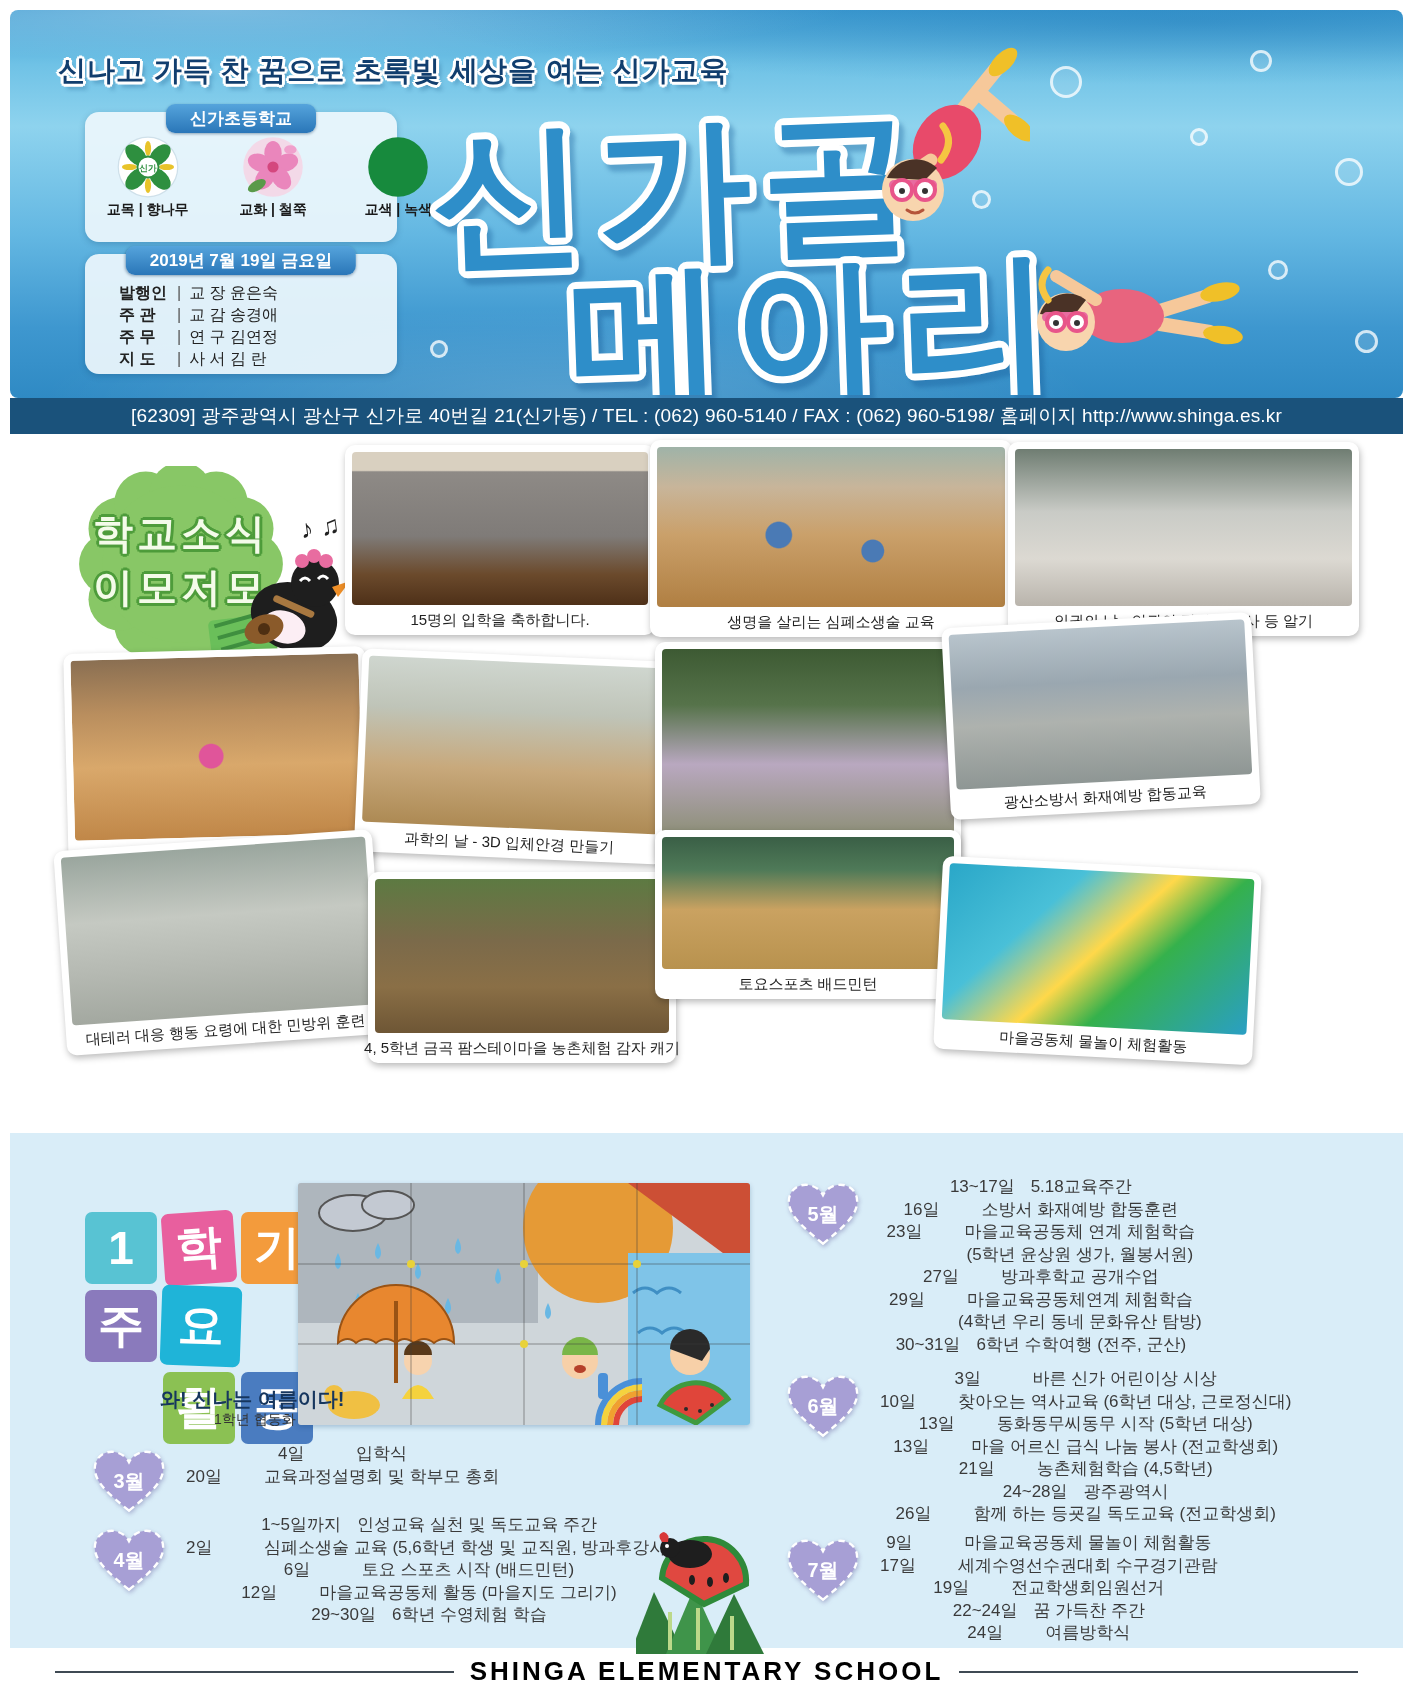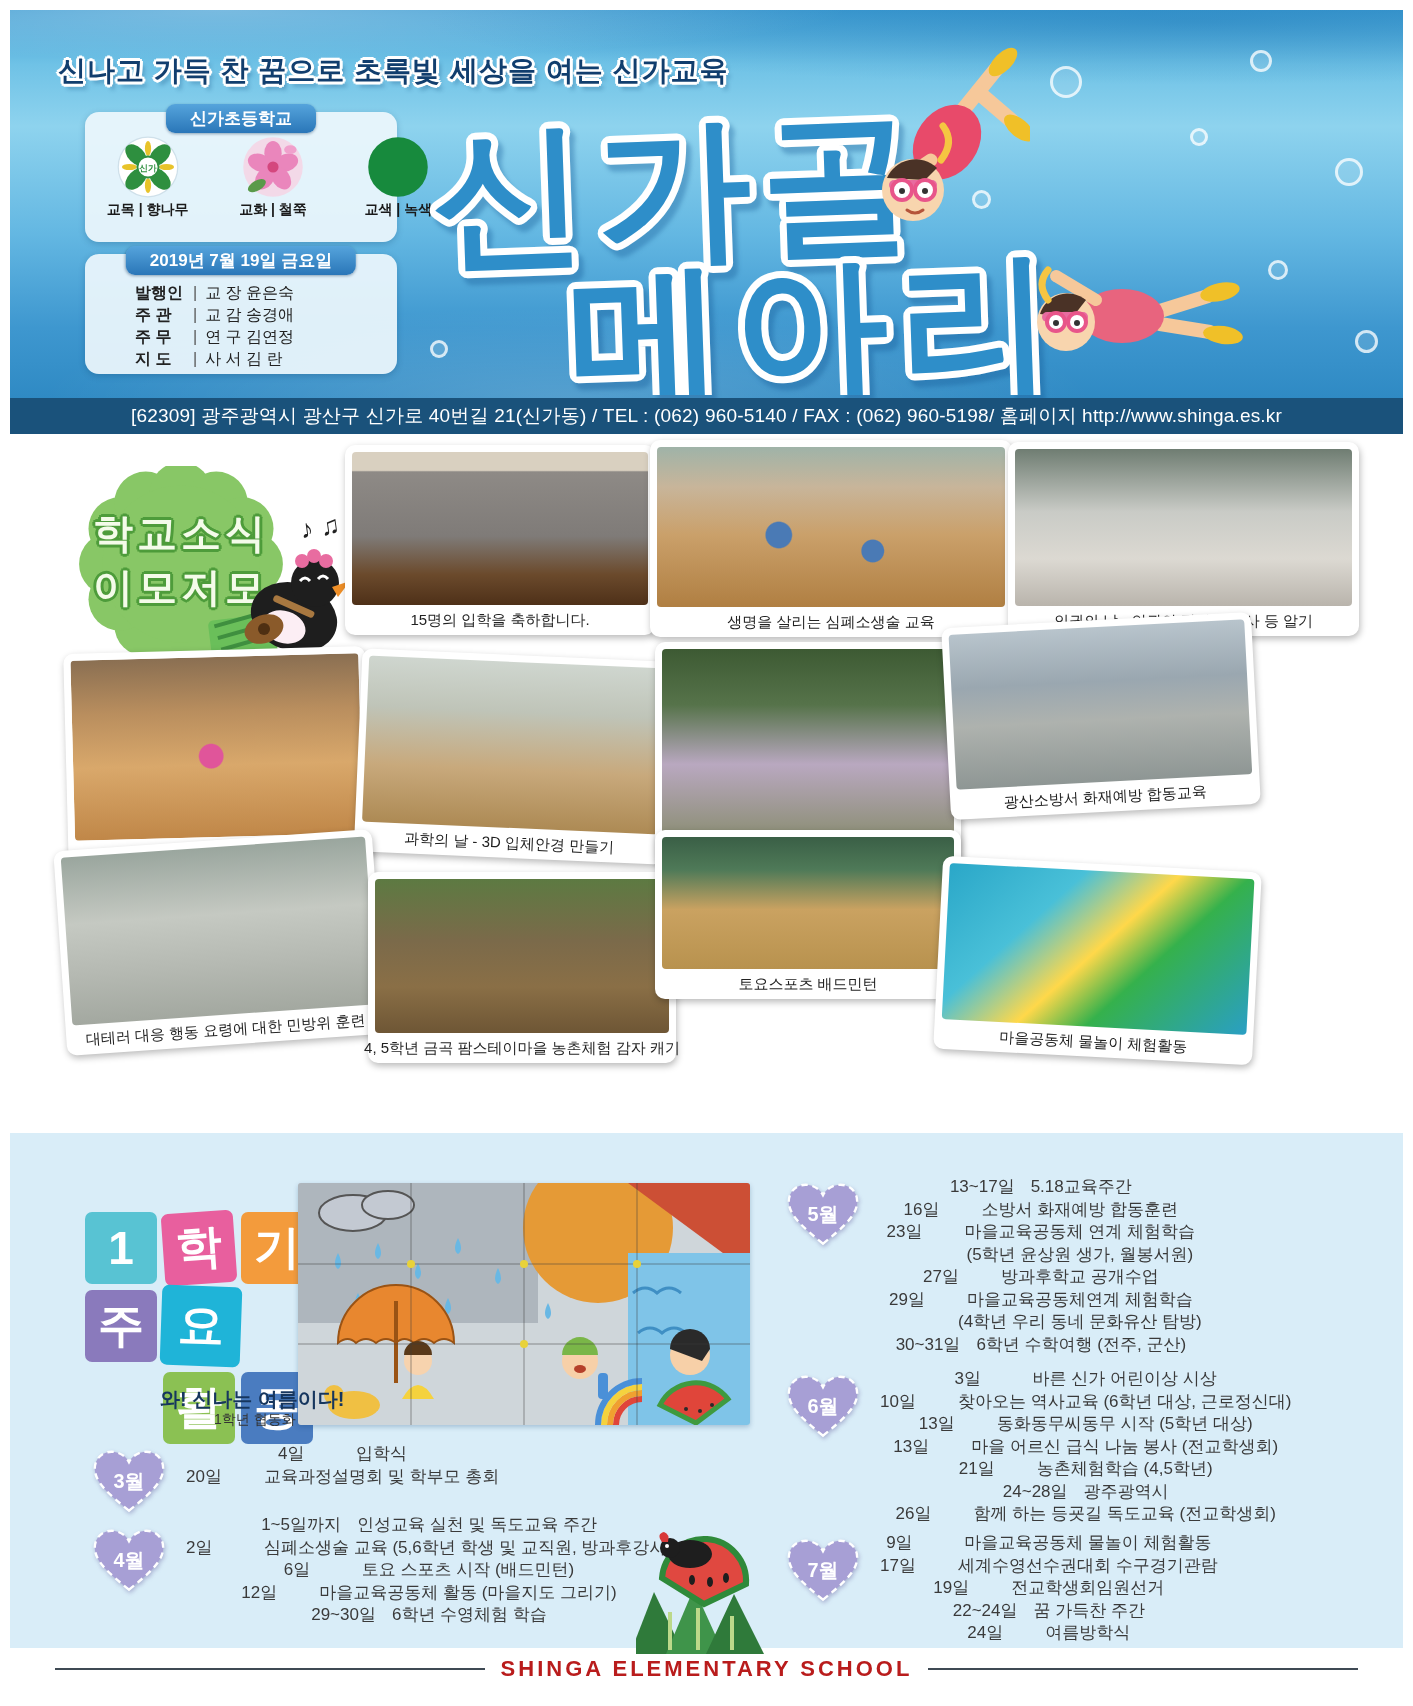--- a/index.html
+++ b/index.html
@@ -1,41 +1,41 @@
 <!DOCTYPE html>
 <html><head>
 <meta charset="utf-8">
 <style>
   html,body{margin:0;padding:0;background:#e9e9e9;}
   .page{position:relative;width:1413px;height:1706px;background:#fff;margin:0 auto;
         font-family:"Liberation Sans",sans-serif;overflow:hidden;}
 
   
-  .header{position:absolute;left:10px;top:10px;width:1393px;height:388px;border-radius:0;
+  .header{position:absolute;left:10px;top:10px;width:1393px;height:388px;border-radius:8px;
     background:
       radial-gradient(ellipse 900px 70px at 15% 0%, rgba(255,255,255,.30), transparent 70%),
       radial-gradient(ellipse 1100px 90px at 85% 3%, rgba(20,110,175,.35), transparent 70%),
       radial-gradient(ellipse 700px 120px at 40% 100%, rgba(255,255,255,.18), transparent 75%),
       linear-gradient(180deg,#3f9dd3 0%, #6fc2e6 14%, #8ed3ee 30%, #63b7e2 58%, #3e97cf 82%, #2f8ac4 100%);
     overflow:hidden;}
   .tagline{position:absolute;left:48px;top:42px;font-size:28px;font-weight:900;color:#113e6e;letter-spacing:1px;
     text-shadow:-2px -2px 0 #fff,2px -2px 0 #fff,-2px 2px 0 #fff,2px 2px 0 #fff,-3px 0 0 #fff,3px 0 0 #fff,
                 0 -3px 0 #fff,0 3px 0 #fff,4px 5px 4px rgba(20,80,130,.45);}
   .info-card{position:absolute;background:rgba(236,246,252,.93);border-radius:14px;
     box-shadow:0 2px 6px rgba(10,60,100,.25);}
   .school-card{left:75px;top:102px;width:312px;height:130px;}
   .date-card{left:75px;top:244px;width:312px;height:120px;}
   .card-tab{position:absolute;top:-8px;left:50%;transform:translateX(-50%);white-space:nowrap;
     background:linear-gradient(180deg,#55a4dc,#2a76b8);color:#fff;font-weight:bold;font-size:17px;
     padding:3px 24px;border-radius:9px;box-shadow:0 1px 3px rgba(0,40,80,.4);}
   .circles{position:absolute;left:0;top:24px;width:376px;display:flex;justify-content:space-around;}
   .circle-item{display:flex;flex-direction:column;align-items:center;width:96px;}
   .circle-item svg{width:62px;height:62px;}
   .circle-label{margin-top:3px;font-size:14px;font-weight:bold;color:#1a1a1a;white-space:nowrap;}
-  .dc-rows{position:absolute;left:34px;top:28px;margin-left:16px;}
+  .dc-rows{position:absolute;left:34px;top:28px;}
   .dc-row{font-size:16px;line-height:22px;color:#222;white-space:nowrap;}
   .dc-label{display:inline-block;width:58px;font-weight:bold;}
   .dc-sep{color:#555;margin:0 8px 0 0;}
   .title-svg{position:absolute;left:395px;top:70px;width:700px;height:315px;
     filter:drop-shadow(5px 7px 2px rgba(20,90,150,.35));}
   .title-svg text{font-family:"Liberation Sans",sans-serif;font-weight:900;font-size:155px;
     fill:#2e8ec9;stroke:#ffffff;stroke-width:14px;paint-order:stroke;stroke-linejoin:round;letter-spacing:10px;}
   .bubble{position:absolute;border-radius:50%;border:3px solid rgba(255,255,255,.75);background:rgba(255,255,255,.12);}
   .swimmer{position:absolute;}
 
@@ -95,21 +95,21 @@
   .entry-row{display:flex;font-size:17px;line-height:22.5px;color:#3a3a3a;justify-content:center;}
   .entry-day{flex:0 0 auto;min-width:62px;margin-right:16px;white-space:nowrap;}
   .entry-text{white-space:nowrap;}
   .hm-top{margin-top:6px;}
   .hm-mid{margin-top:14px;}
   .watermelon-char{position:absolute;left:636px;top:1532px;width:132px;height:122px;}
 
   
   .footer{position:absolute;left:55px;top:1656px;width:1303px;display:flex;align-items:center;gap:16px;}
   .fline{flex:1;height:2px;background:#3f4a54;}
-  .footer-text{font-size:22px;font-weight:bold;color:#b91c1c;letter-spacing:3px;white-space:nowrap;}
+  .footer-text{font-size:26px;font-weight:bold;color:#000000;letter-spacing:3px;white-space:nowrap;}
 </style>
 </head>
 <body>
 
 <div class="page">
 
   <div class="header">
     <div class="tagline">신나고 가득 찬 꿈으로 초록빛 세상을 여는 신가교육</div>
 
     <div class="info-card school-card">

